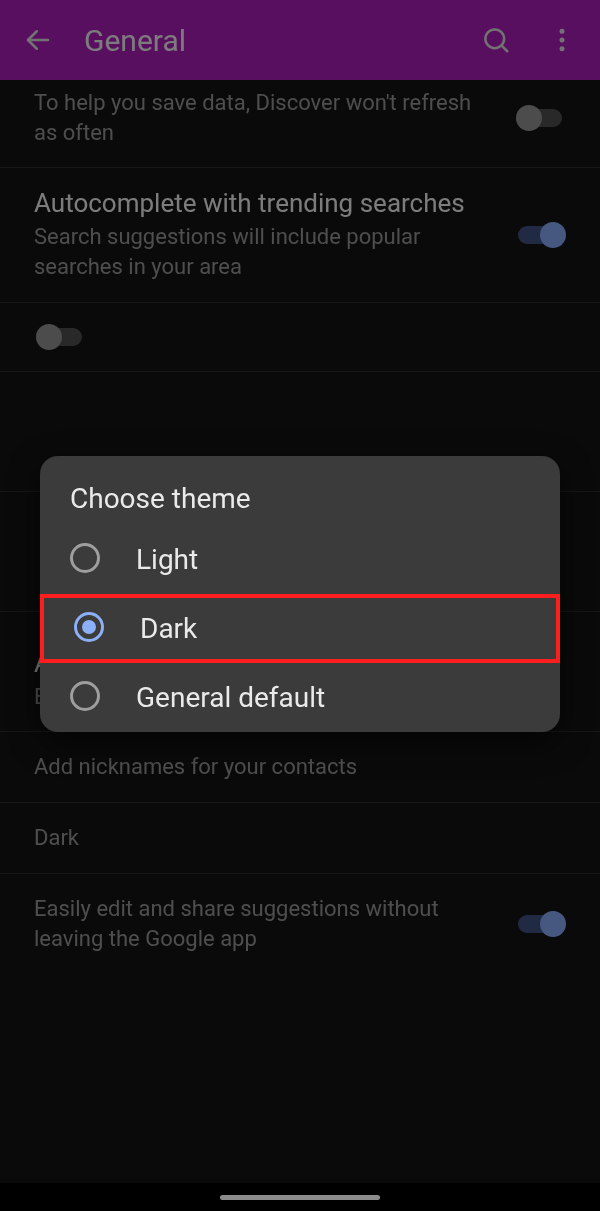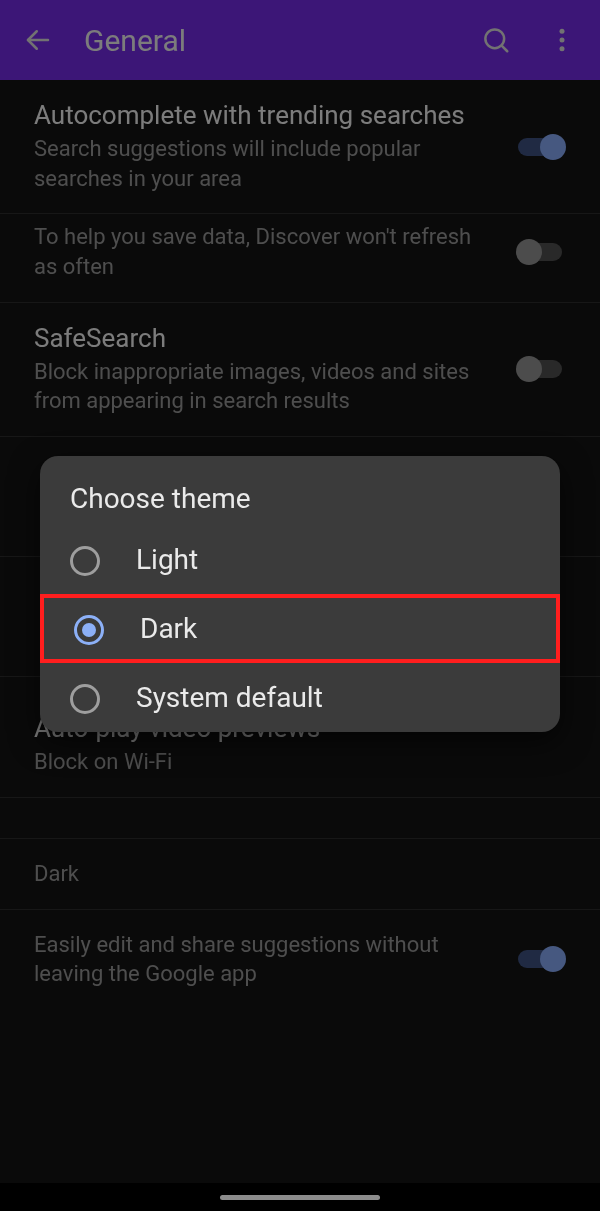--- a/index.html
+++ b/index.html
@@ -15,21 +15,21 @@
     .backdrop {
       position: absolute;
       inset: 0;
       filter: brightness(0.55);
     }
     .app-bar {
       height: 80px;
       display: flex;
       align-items: center;
       padding: 0 14px;
-      background: #6d28d9;
+      background: #a21caf;
     }
     .back-icon {
       width: 48px;
       height: 48px;
       display: flex;
       align-items: center;
       justify-content: center;
       color: #d0d0d0;
     }
     .app-title {
@@ -130,21 +130,21 @@
       overflow: hidden;
       box-shadow: 0 10px 30px rgba(0,0,0,.6);
     }
     .dialog-title {
       padding: 26px 44px 10px 30px;
       font-size: 28px;
       color: #eaeaea;
     }
     .radio-row {
       display: flex;
-      align-items: flex-end;
+      align-items: flex-start;
       padding: 18px 30px;
     }
     .radio {
       width: 30px;
       height: 30px;
       border: 3px solid #9e9e9e;
       border-radius: 50%;
       flex-shrink: 0;
       position: relative;
     }
@@ -194,64 +194,61 @@
     <div class="more-icon">
       <svg width="30" height="30" viewBox="0 0 24 24" fill="currentColor">
           <circle cx="12" cy="5" r="2"></circle>
           <circle cx="12" cy="12" r="2"></circle>
           <circle cx="12" cy="19" r="2"></circle>
         </svg>
     </div>
   </div>
 
   <div class="settings-list">
+    <div class="item first">
+      <div class="item-text">
+        <div class="item-sub">To help you save data, Discover won't refresh as often</div>
+      </div>
+      <div class="switch">
+        <div class="track"></div>
+          <div class="thumb"></div>
+      </div>
+    </div>
+
     <div class="item">
       <div class="item-text">
         <div class="item-title">Autocomplete with trending searches</div>
         <div class="item-sub">Search suggestions will include popular searches in your area</div>
       </div>
       <div class="switch on">
         <div class="track"></div>
           <div class="thumb"></div>
       </div>
     </div>
 
-    <div class="item first">
-      <div class="item-text">
-        <div class="item-sub">To help you save data, Discover won't refresh as often</div>
-      </div>
-      <div class="switch">
-        <div class="track"></div>
-          <div class="thumb"></div>
-      </div>
-    </div>
-
-    <div class="item">
-      <div class="item-text">
-        <div class="item-title">SafeSearch</div>
-        <div class="item-sub">Block inappropriate images, videos and sites from appearing in search results</div>
-      </div>
+    <div class="item">
       <div class="switch">
         <div class="track"></div>
           <div class="thumb"></div>
       </div>
     </div>
 
     <div class="spacer-row"></div>
     <div class="spacer-row"></div>
 
     <div class="item" style="padding-top:36px;">
       <div class="item-text">
         <div class="item-title">Auto-play video previews</div>
         <div class="item-sub">Block on Wi-Fi</div>
       </div>
     </div>
 
     <div class="item">
       <div class="item-text">
+        <div class="item-sub">Add nicknames for your contacts</div>
       </div>
     </div>
 
     <div class="item">
       <div class="item-text">
         <div class="item-sub">Dark</div>
       </div>
     </div>
 
     <div class="item" style="border-bottom:none;">
@@ -278,15 +275,15 @@
     <div class="radio-label">Light</div>
   </div>
 
   <div class="radio-row highlight">
     <div class="radio selected"></div>
     <div class="radio-label">Dark</div>
   </div>
 
   <div class="radio-row">
     <div class="radio"></div>
-    <div class="radio-label">System default</div>
+    <div class="radio-label">General default</div>
   </div>
 </div>
 
 </body></html>

